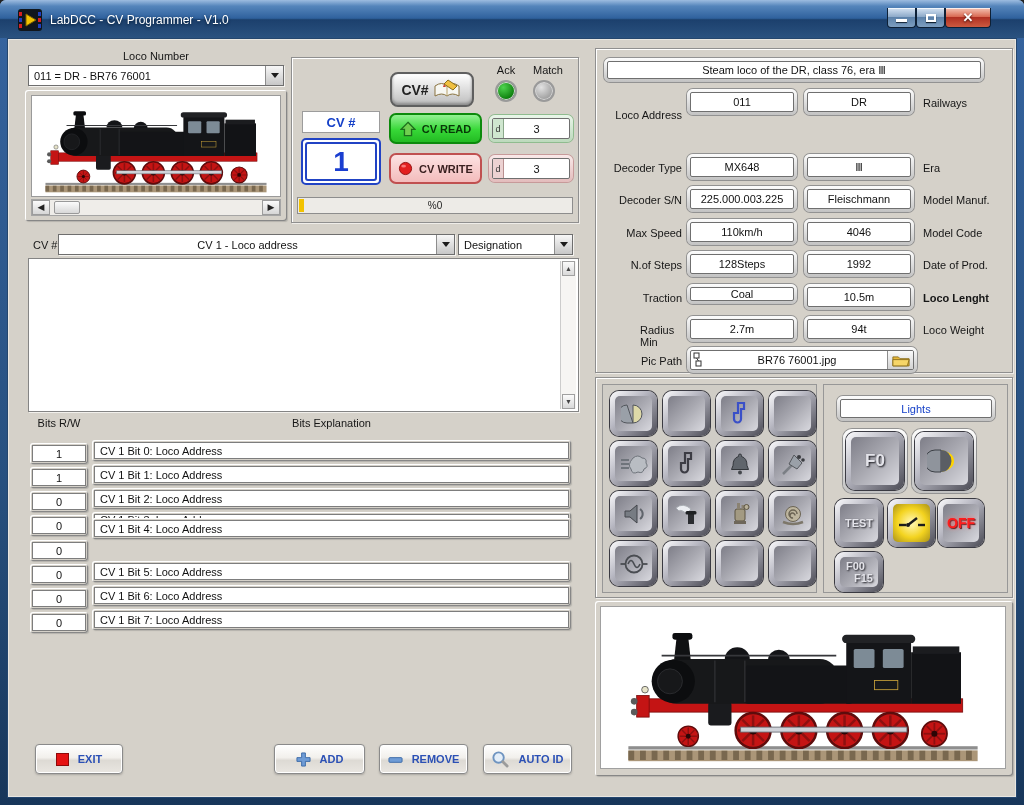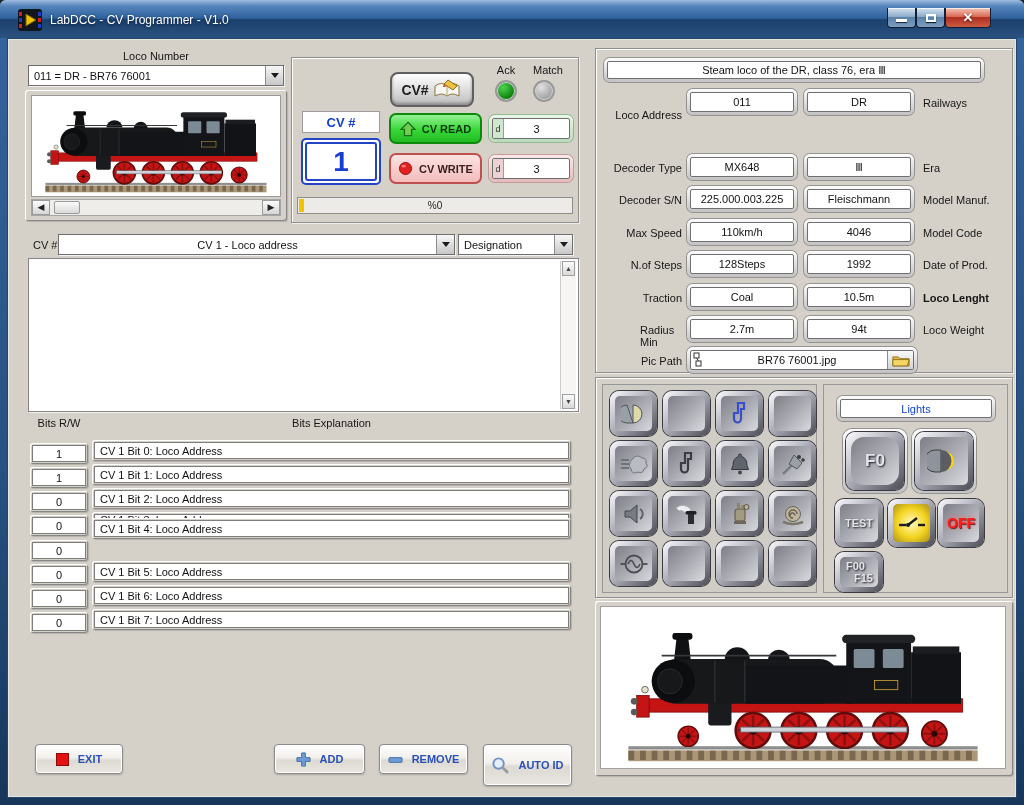--- a/index.html
+++ b/index.html
@@ -313,21 +313,21 @@
         <path d="M6 1 h4 v5 h5 v4 h-5 v5 h-4 v-5 h-5 v-4 h5 z" fill="#6f9cd6" stroke="#3b6aa8"></path>
       </svg>
     <span>ADD</span>
   </div>
   <div class="btn7" style="left:379px;top:744px;width:89px;height:30px;">
     <svg width="15" height="9" viewBox="0 0 16 8">
         <rect x="1" y="2" width="14" height="5" rx="1" fill="#6f9cd6" stroke="#3b6aa8"></rect>
       </svg>
     <span>REMOVE</span>
   </div>
-  <div class="btn7" style="left:483px;top:744px;width:89px;height:42px;">
+  <div class="btn7" style="left:483px;top:744px;width:89px;height:30px;">
     <svg width="18" height="18" viewBox="0 0 19 19">
       <circle cx="8" cy="8" r="5.5" fill="#e4eef8" stroke="#6f94c0" stroke-width="2"></circle>
       <line x1="12.5" y1="12.5" x2="17" y2="17" stroke="#9b9b9b" stroke-width="3" stroke-linecap="round"></line>
     </svg>
     <span>AUTO ID</span>
   </div>
 
   <div class="panel" style="left:595px;top:48px;width:418px;height:325px;">
     <div class="sbez" style="left:8px;top:9px;width:380px;height:24px;">
       <div class="in">Steam loco of the DR, class 76, era Ⅲ</div>
@@ -378,21 +378,21 @@
       <div class="sbez" style="left:91px;top:0;width:110px;height:26px;">
           <div class="in">128Steps</div>
         </div>
       <div class="sbez" style="left:208px;top:0;width:110px;height:26px;">
           <div class="in">1992</div>
         </div>
       <div class="lbl" style="left:327px;top:8px;">Date of Prod.</div>
     </div>
     <div style="position:absolute;left:0;top:235px;width:100%;height:26px;">
       <div class="lbl" style="left:0;top:8px;width:86px;text-align:right;">Traction</div>
-      <div class="sbez" style="left:91px;top:0;width:110px;height:26px;">
+      <div class="sbez" style="left:91px;top:0;width:110px;height:20px;">
           <div class="in">Coal</div>
         </div>
       <div class="sbez" style="left:208px;top:0;width:110px;height:26px;">
           <div class="in">10.5m</div>
         </div>
       <div class="lbl" style="left:327px;top:8px;font-weight:bold;">Loco Lenght</div>
     </div>
     <div style="position:absolute;left:0;top:267px;width:100%;height:26px;">
       <div class="lbl" style="left:8px;top:8px;width:86px;text-align:left;padding-left:36px;">Radius Min</div>
       <div class="sbez" style="left:91px;top:0;width:110px;height:26px;">
@@ -546,21 +546,21 @@
           <div class="face"></div>
         </div>
     </div>
 
     <div style="position:absolute;left:227px;top:6px;width:185px;height:209px;border:1px solid #979797;">
       <div class="sbez" style="left:13px;top:11px;width:158px;height:25px;">
         <div class="in" style="color:#1540c8;">Lights</div>
       </div>
       <div class="sbez" style="left:19px;top:44px;width:64px;height:64px;border-radius:9px;">
         <div class="key" style="position:relative;left:0;top:0;width:100%;height:100%;">
-          <div class="face" style="font-size:17px;border-radius:13px;">F0</div>
+          <div class="face" style="font-size:17px;">F0</div>
         </div>
       </div>
       <div class="sbez" style="left:88px;top:44px;width:64px;height:64px;border-radius:9px;">
         <div class="key" style="position:relative;left:0;top:0;width:100%;height:100%;">
           <div class="face">
             <svg width="34" height="30" viewBox="0 0 34 30">
               <path d="M14 4 q11 9.5 0 22 q13 -2.5 13 -11 q0 -8.5 -13 -11 z" fill="#ffd400"></path>
               <path d="M8 4 a10.5 11 0 0 0 0 22 l6 0 0 -22 z" fill="#8f949c" stroke="#3c4046"></path>
               <path d="M14 4 a10.5 11 0 0 1 0 22 z" fill="#5a5e64"></path>
             </svg>

